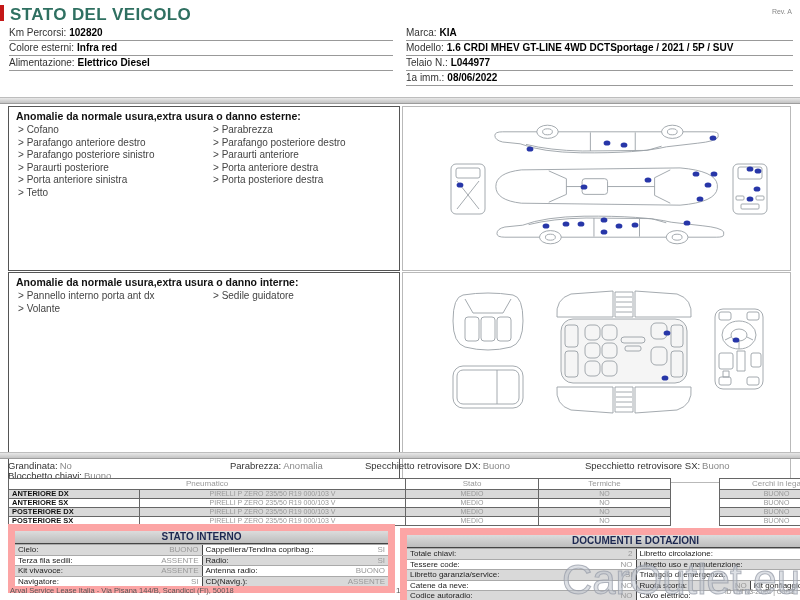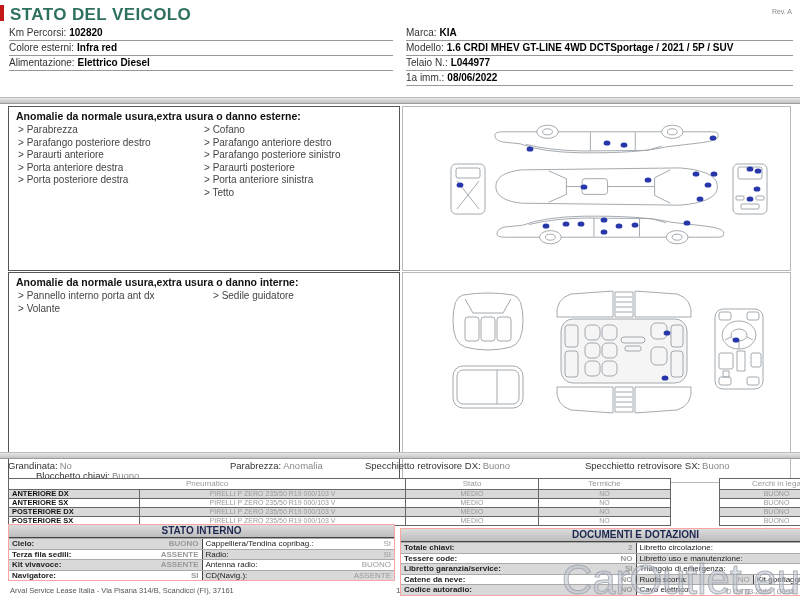--- a/index.html
+++ b/index.html
@@ -36,30 +36,30 @@
   .tyre-wrap{left:8px;top:478px;width:663px;}
   .cerchi-wrap{left:677px;top:478px;width:115px;margin-left:42px;}
   table{border-collapse:collapse;width:100%;table-layout:fixed;}
   td{border:1px solid #666;font-size:7px;height:8px;line-height:8px;padding:0 3px;
      overflow:hidden;white-space:nowrap;}
   tr.th td{color:#999;text-align:center;font-size:8px;height:10px;line-height:10px;background:#fff;}
   td.pos{font-weight:bold;font-size:7.5px;color:#111;}
   td.spec,td.val{color:#999;text-align:center;}
   tr.odd td{background:#d9d9d9;}
   
-  .btable{border:1px solid #fca5a5;box-sizing:border-box;background:#fff;}
+  .btable{border:7px solid #fca5a5;box-sizing:border-box;background:#fff;}
   .bt-left{left:8px;top:524px;width:387px;}
   .bt-right{left:400px;top:528px;width:471px;}
   .bt-head{height:12px;line-height:12px;text-align:center;font-weight:bold;font-size:10px;
            color:#1c2750;background:linear-gradient(#dcdcdc,#bdbdbd);border-bottom:1px solid #444;}
   .bt-row{display:flex;border-top:1px solid #aaa;height:9.5px;overflow:hidden;}
   .bt-row:first-of-type{border-top:none;}
   .bt-cell{display:flex;justify-content:space-between;box-sizing:border-box;padding:0 3px;
            font-size:8px;line-height:9.5px;width:50%;border-left:1px solid #444;overflow:hidden;white-space:nowrap;}
-  .bt-cell:first-child{border-left:none;font-weight:bold;}
+  .bt-cell:first-child{border-left:none;}
   .bt-cell.w25{width:25%;}
   .bl{color:#222;} .bv{color:#999;margin-left:4px;}
   .g{background:#d9d9d9;}
   
   .f-left{left:10px;top:586px;font-size:7.5px;color:#555;}
   .f-page{left:396px;top:586px;font-size:8px;color:#555;}
   .f-right{right:6px;top:588px;font-size:6.5px;color:#8a8a8a;}
   .watermark{right:0;top:556px;font-size:42px;font-weight:normal;color:rgba(188,193,203,.5);
              -webkit-text-stroke:1px rgba(152,158,170,.75);letter-spacing:0;z-index:5;pointer-events:none;}
   
@@ -87,34 +87,34 @@
   <div class="field"><span>Modello:</span><b>1.6 CRDI MHEV GT-LINE 4WD DCTSportage / 2021 / 5P / SUV</b></div>
   <div class="field"><span>Telaio N.:</span><b>L044977</b></div>
   <div class="field"><span>1a imm.:</span><b>08/06/2022</b></div>
 </div>
 
 <div class="abs band band1"></div>
 
 <div class="abs panel p-text r1">
   <div class="panel-title">Anomalie da normale usura,extra usura o danno esterne:</div>
   <div class="cols">
-    <div class="col right">
-      <div class="item">Parabrezza</div>
-      <div class="item">Parafango posteriore destro</div>
-      <div class="item">Paraurti anteriore</div>
-      <div class="item">Porta anteriore destra</div>
-      <div class="item">Porta posteriore destra</div>
-    </div>
     <div class="col left">
       <div class="item">Cofano</div>
       <div class="item">Parafango anteriore destro</div>
       <div class="item">Parafango posteriore sinistro</div>
       <div class="item">Paraurti posteriore</div>
       <div class="item">Porta anteriore sinistra</div>
       <div class="item">Tetto</div>
+    </div>
+    <div class="col right">
+      <div class="item">Parabrezza</div>
+      <div class="item">Parafango posteriore destro</div>
+      <div class="item">Paraurti anteriore</div>
+      <div class="item">Porta anteriore destra</div>
+      <div class="item">Porta posteriore destra</div>
     </div>
   </div>
 </div>
 
 <div class="abs panel p-diag r1">
   <svg class="diag" width="387" height="160" viewBox="0 0 387 160">
     <g transform="translate(86,50) scale(0.975,-0.6)">
       <path d="M6,36 Q6,28 14,25 L32,22 Q54,8 94,7 Q154,6 182,17 L214,23 Q232,26 235,33 L235,38 Q235,42 228,42 L14,42 Q6,42 6,36 Z"></path>
       <path d="M38,21 Q62,11 96,10 L162,11 L177,18"></path>
       <line x1="104" y1="10" x2="104" y2="41"></line>
@@ -260,21 +260,21 @@
       <ellipse cx="333" cy="67" rx="3.4" ry="2.6" style="fill:#2736a8;stroke:none"></ellipse>
     </svg>
 </div>
 
 <div class="abs band band2"></div>
 
 <div class="abs st" style="left:8px;top:460px;"><span>Grandinata:</span><span class="sv">No</span></div>
 <div class="abs st" style="left:230px;top:460px;"><span>Parabrezza:</span><span class="sv">Anomalia</span></div>
 <div class="abs st" style="left:365px;top:460px;"><span>Specchietto retrovisore DX:</span><span class="sv">Buono</span></div>
 <div class="abs st" style="left:585px;top:460px;"><span>Specchietto retrovisore SX:</span><span class="sv">Buono</span></div>
-<div class="abs st" style="left:8px;top:470px;padding-left:28px;"><span>Blocchetto chiavi:</span><span class="sv">Buono</span></div>
+<div class="abs st" style="left:8px;top:470px;"><span>Blocchetto chiavi:</span><span class="sv">Buono</span></div>
 
 <div class="abs tyre-wrap">
   <table>
     <colgroup>
         <col style="width:131px">
         <col style="width:266px">
         <col style="width:133px">
         <col>
       </colgroup>
     <tbody>
@@ -428,16 +428,16 @@
         <span class="bl">Codice autoradio:</span>
         <span class="bv">NO</span>
       </div>
     <div class="bt-cell">
         <span class="bl">Cavo elettrico:</span>
         <span class="bv"></span>
       </div>
   </div>
 </div>
 
-<div class="abs f-left">Arval Service Lease Italia - Via Pisana 314/B, Scandicci (FI), 37161</div>
+<div class="abs f-left">Arval Service Lease Italia - Via Pisana 144/B, Scandicci (FI), 50018</div>
 <div class="abs f-page">1</div>
 <div class="abs f-right">ID IT/TN3-25/62 | G9/11</div>
 <div class="abs watermark">CarOutlet.eu</div>
 
 </body></html>

